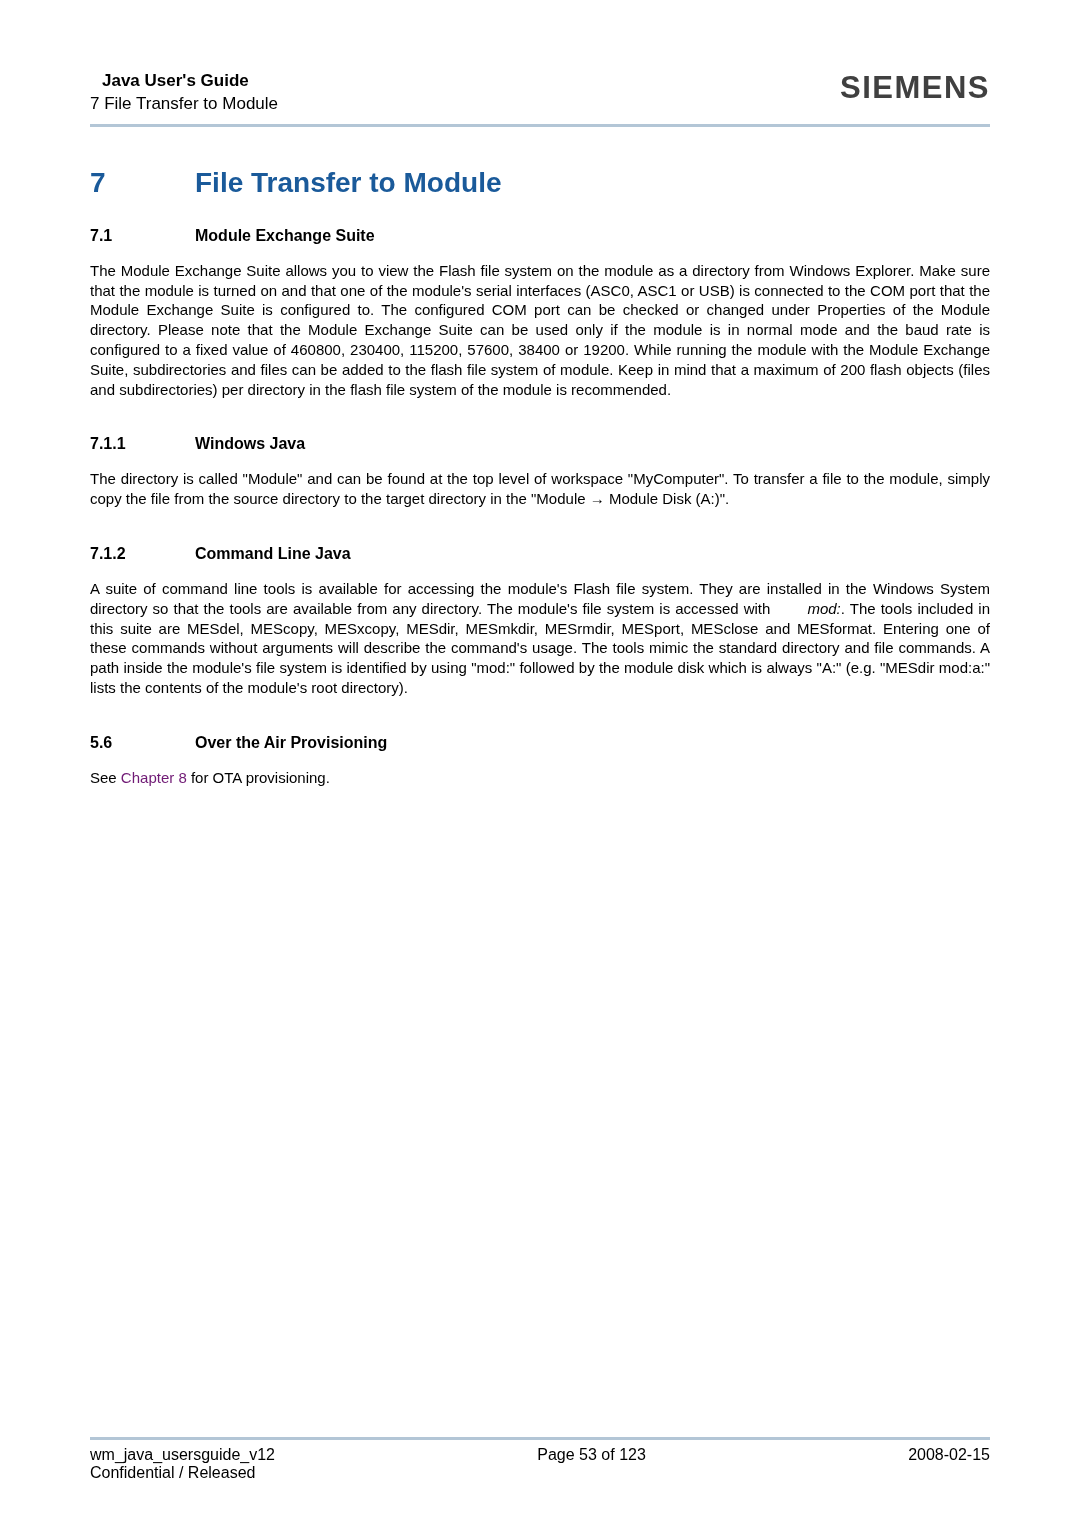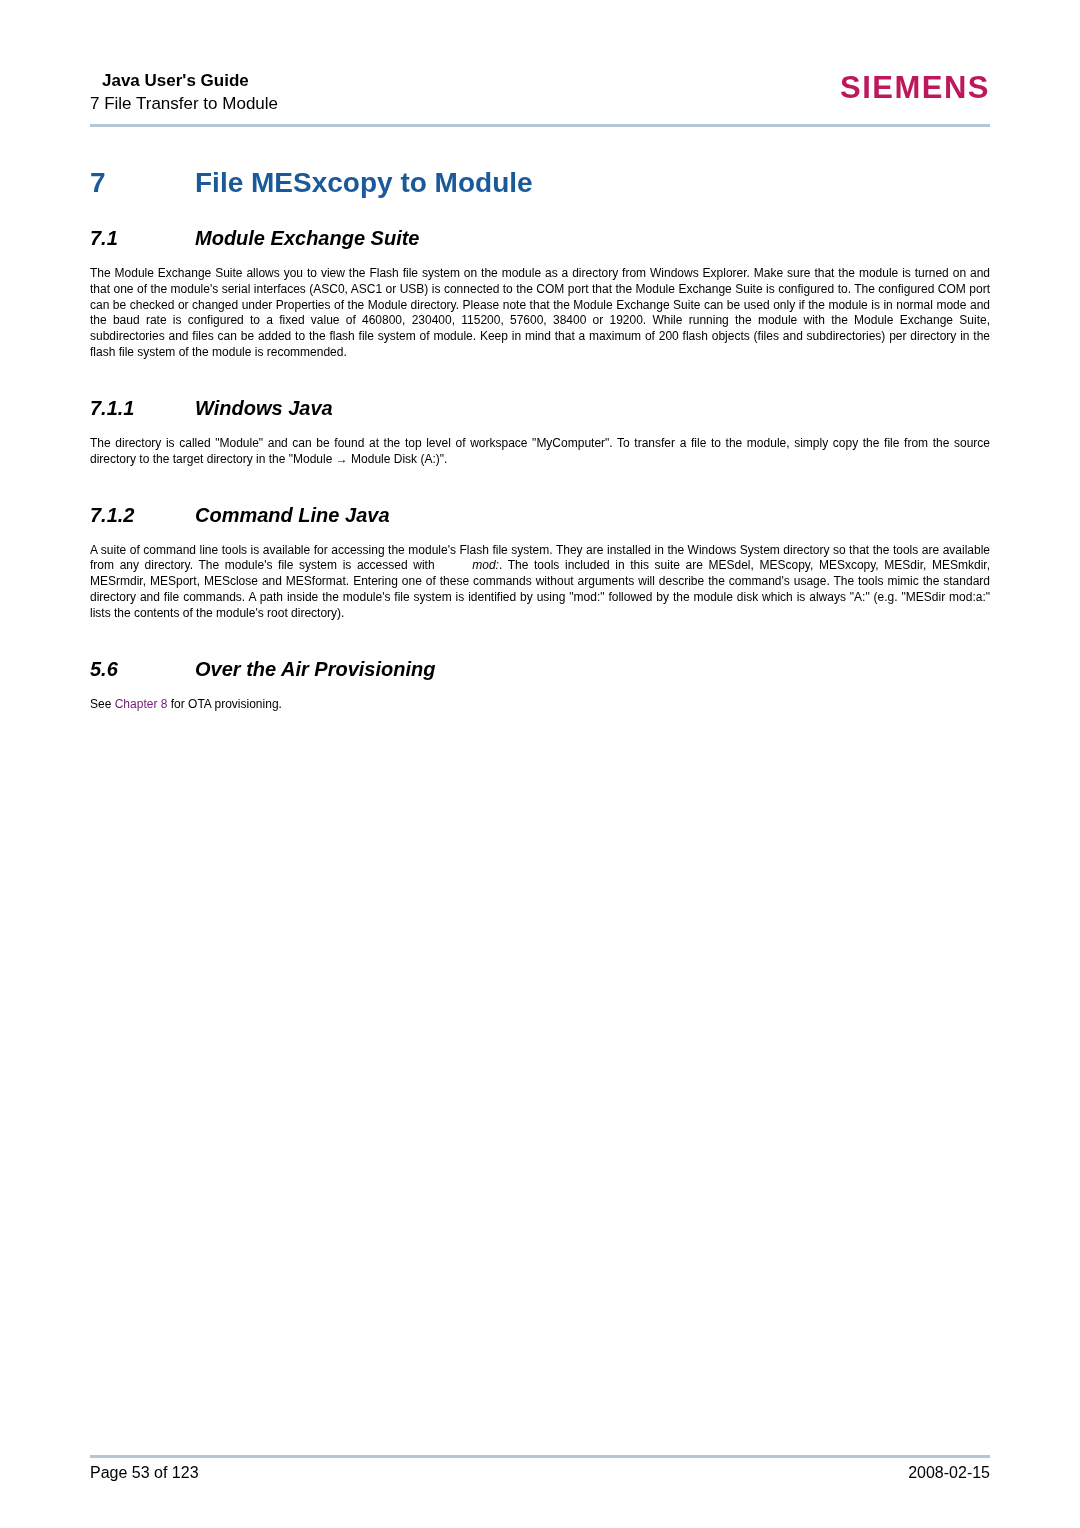--- a/index.html
+++ b/index.html
@@ -25,50 +25,49 @@
       font-weight: bold;
       margin-left: 12px;
     }
     .header-sub {
       font-weight: normal;
     }
     .siemens-logo {
       font-size: 31px;
       font-weight: 900;
       letter-spacing: 1.5px;
-      color: #be185d;
+      color: #404040;
     }
     .divider {
       height: 3px;
       background: #b3c6d6;
       margin-bottom: 40px;
     }
     .h1 {
       font-size: 28px;
       font-weight: bold;
       color: #1a5a9a;
       margin-bottom: 28px;
     }
     .h1 .num {
       display: inline-block;
       width: 105px;
     }
     .h2 {
-      font-size: 20px;
+      font-size: 16px;
       font-weight: bold;
       margin-bottom: 16px;
       margin-top: 8px;
-      font-style: italic;
     }
     .h2 .num {
       display: inline-block;
       width: 105px;
     }
     .para {
-      font-size: 12px;
+      font-size: 15px;
       line-height: 1.32;
       text-align: justify;
       margin-bottom: 36px;
     }
     .para .link {
       color: #701a75;
     }
     .para em {
       font-style: italic;
       margin-left: 32px;
@@ -108,21 +107,21 @@
 <div class="header">
   <div class="header-left">
     <div class="header-title">Java User's Guide</div>
     <div class="header-sub">7 File Transfer to Module</div>
   </div>
   <div class="siemens-logo">SIEMENS</div>
 </div>
 <div class="divider"></div>
 
 <div class="h1">
-  <span class="num">7</span><span>File MESxcopy to Module</span>
+  <span class="num">7</span><span>File Transfer to Module</span>
 </div>
 
 <div class="h2">
   <span class="num">7.1</span><span>Module Exchange Suite</span>
 </div>
 <p class="para">The Module Exchange Suite allows you to view the Flash file system on the module as a directory from Windows Explorer. Make sure that the module is turned on and that one of the module's serial interfaces (ASC0, ASC1 or USB) is connected to the COM port that the Module Exchange Suite is configured to. The configured COM port can be checked or changed under Properties of the Module directory.  Please note that the Module Exchange Suite can be used only if the module is in normal mode and the baud rate is configured to a fixed value of 460800, 230400, 115200, 57600, 38400 or 19200.  While running the module with the Module Exchange Suite, subdirectories and files can be added to the flash file system of module. Keep in mind that a maximum of 200 flash objects (files and subdirectories) per directory in the flash file system of the module is recommended.</p>
 
 <div class="h2">
   <span class="num">7.1.1</span><span>Windows Java</span>
 </div>
@@ -134,16 +133,20 @@
 <p class="para"><span>A suite of command line tools is available for accessing the module's Flash file system. They are installed in the Windows System directory so that the tools are available from any directory. The module's file system is accessed with </span><em>mod:</em><span>. The tools included in this suite are MESdel, MEScopy, MESxcopy, MESdir, MESmkdir, MESrmdir, MESport, MESclose and MESformat. Entering one of these commands without arguments will describe the command's usage. The tools mimic the standard directory and file commands. A path inside the module's file system is identified by using "mod:" followed by the module disk which is always "A:" (e.g. "MESdir mod:a:" lists the contents of the module's root directory).</span></p>
 
 <div class="h2">
   <span class="num">5.6</span><span>Over the Air Provisioning</span>
 </div>
 <p class="para"><span>See </span><span class="link">Chapter 8</span><span> for OTA provisioning.</span></p>
 
 <div class="footer">
   <div class="footer-bar"></div>
   <div class="footer-row">
+    <div class="footer-left">
+      <div>wm_java_usersguide_v12</div>
+      <div>Confidential / Released</div>
+    </div>
     <div class="footer-center">Page 53 of 123</div>
     <div class="footer-right">2008-02-15</div>
   </div>
 </div>
 
 </body></html>

